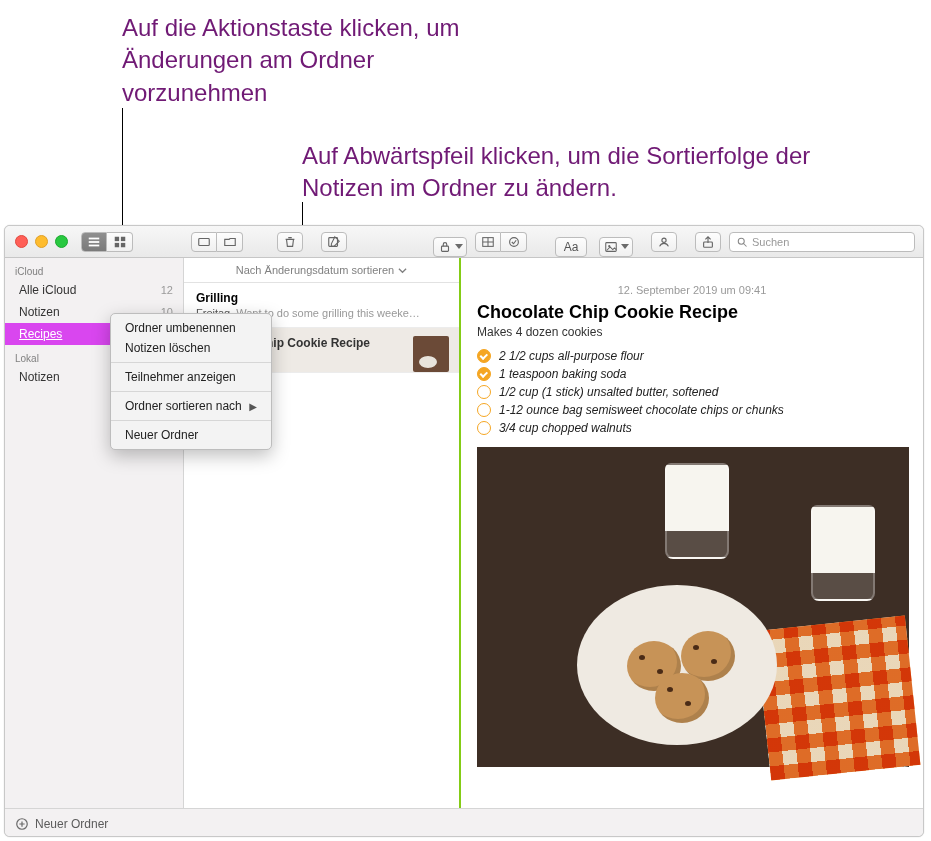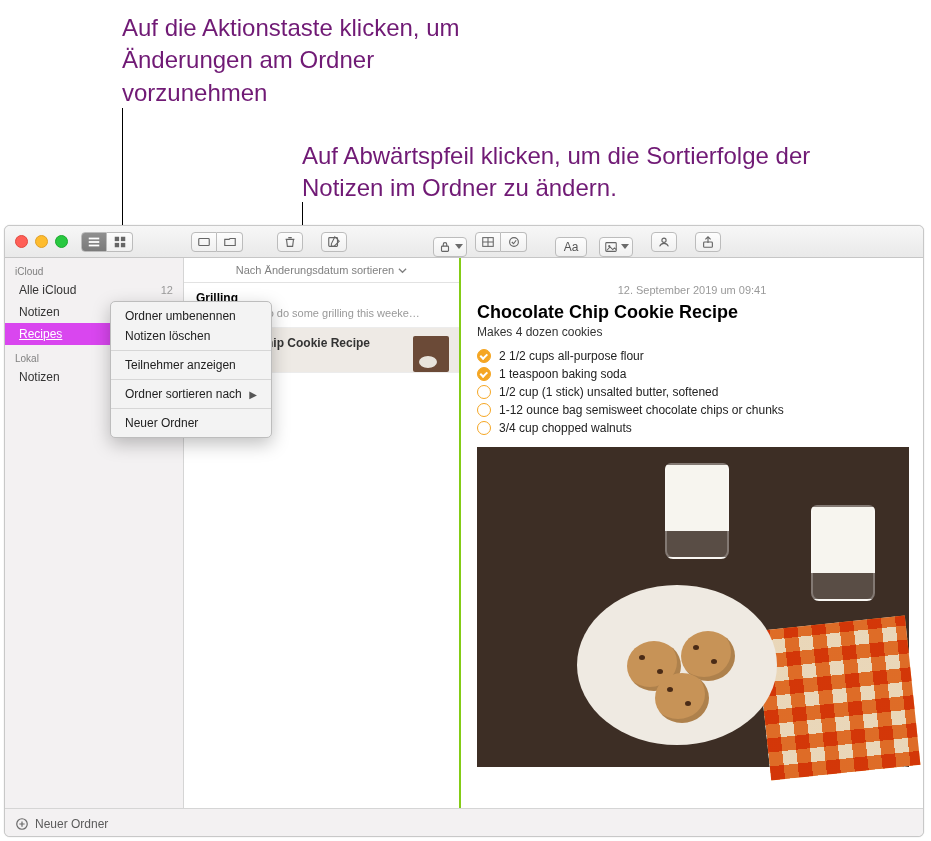--- a/index.html
+++ b/index.html
@@ -43,39 +43,39 @@
   .note-item .sub{color:#999;font-size:11px;display:flex;gap:6px;white-space:nowrap;overflow:hidden;}
   .note-item .sub .date{color:#555;}
   .note-item.selected{background:#eeeae5;position:relative;}
   .note-item.selected .title{color:#333;}
   .thumb{position:absolute;right:10px;top:8px;width:36px;height:36px;background:#6b4a37;border-radius:2px;overflow:hidden;}
   .thumb::after{content:"";position:absolute;left:6px;bottom:4px;width:18px;height:12px;background:#e8e4dc;border-radius:50%;}
   .content{flex:1;padding:24px 16px;overflow:hidden;}
   .meta{text-align:center;font-size:11px;color:#999;margin:2px 0 6px 0;}
   .h1{font-size:18px;font-weight:700;margin:4px 0 0 0;}
   .h2{font-size:12px;color:#333;margin:2px 0 10px 0;}
-  .check-list{list-style:none;padding:0;margin:0 0 12px 0;}
+  .check-list{list-style:none;padding:0;margin:0 0 12px 0;font-style:italic;}
   .check-list li{display:flex;align-items:center;gap:8px;font-size:12px;margin:4px 0;color:#222;}
   .chk{width:14px;height:14px;border-radius:50%;border:1.5px solid #f5a623;box-sizing:border-box;display:flex;align-items:center;justify-content:center;}
   .chk.on{background:#f5a623;}
   .chk.on::after{content:"";width:5px;height:3px;border:2px solid #fff;border-top:none;border-right:none;transform:rotate(-45deg) translate(0,-1px);}
   .photo{width:432px;height:320px;background:#3d2e25;position:relative;border-radius:0;}
   
   .plate{position:absolute;left:100px;bottom:22px;width:200px;height:160px;background:#efeae2;border-radius:50%;}
   .cookie{position:absolute;width:54px;height:50px;background:#c79357;border-radius:50%;box-shadow:inset -4px -4px 0 rgba(0,0,0,.12);}
   .cookie::before,.cookie::after{content:"";position:absolute;width:6px;height:5px;background:#4a2b16;border-radius:50%;}
   .cookie::before{left:12px;top:14px;} .cookie::after{left:30px;top:28px;}
   .c1{left:150px;bottom:76px;} .c2{left:204px;bottom:86px;} .c3{left:178px;bottom:44px;}
   .glass{position:absolute;width:60px;height:92px;background:linear-gradient(#f7f5ef 0 72%,rgba(255,255,255,.15) 72%);border-radius:6px 6px 8px 8px;border:2px solid rgba(255,255,255,.25);}
   .g1{left:188px;top:16px;} .g2{left:334px;top:58px;}
   .napkin{position:absolute;right:-4px;bottom:-6px;width:150px;height:150px;background:repeating-linear-gradient(0deg,#e8762e 0 14px,#f4ead9 14px 28px),repeating-linear-gradient(90deg,#e8762e 0 14px,#f4ead9 14px 28px);background-blend-mode:multiply;transform:rotate(-6deg);}
   .footer{height:29px;border-top:1px solid #d5d5d5;background:#f3f1f2;display:flex;align-items:center;padding:0 10px;font-size:12px;color:#5b5b5b;gap:6px;}
   .footer svg{width:14px;height:14px;fill:#6b6b6b;}
   
-  .ctx{position:absolute;left:105px;top:75px;width:160px;background:#f3f3f3;border:1px solid #bdbdbd;border-radius:5px;box-shadow:0 6px 18px rgba(0,0,0,.25);font-size:12px;padding:4px 0;z-index:50;}
+  .ctx{position:absolute;left:105px;top:87px;width:160px;background:#f3f3f3;border:1px solid #bdbdbd;border-radius:5px;box-shadow:0 6px 18px rgba(0,0,0,.25);font-size:12px;padding:4px 0;z-index:50;}
   .ctx-item{padding:3px 14px;color:#222;display:flex;align-items:center;justify-content:space-between;}
   .ctx-sep{height:1px;background:#d6d6d6;margin:4px 0;}
   .ctx-arrow{font-size:10px;color:#555;}
   .tri{width:0;height:0;border-left:4px solid transparent;border-right:4px solid transparent;border-top:5px solid #6b6b6b;display:inline-block;}
 </style>
 </head>
 <body>
 <div class="canvas">
 
 <div class="callout" style="left:122px;top:12px;width:340px;">Auf die Aktionstaste klicken, um Änderungen am Ordner vorzunehmen</div>
@@ -199,20 +199,29 @@
 
     <div class="tb-group" style="left:690px;">
       <div class="tb-btn narrow">
         <svg viewBox="0 0 16 16">
               <path d="M8 2v7 M5 5l3-3 3 3" fill="none" stroke="#666" stroke-width="1.3"></path>
               <rect x="3" y="8" width="10" height="6" rx="1" fill="none" stroke="#666" stroke-width="1.3"></rect>
             </svg>
       </div>
     </div>
 
+    <div class="tb-group" style="right:8px;">
+      <div class="search">
+        <svg viewBox="0 0 16 16">
+              <circle cx="7" cy="7" r="4" fill="none" stroke="#888" stroke-width="1.4"></circle>
+              <line x1="10" y1="10" x2="14" y2="14" stroke="#888" stroke-width="1.4"></line>
+            </svg>
+        <span>Suchen</span>
+      </div>
+    </div>
   </div>
 
   <div class="body">
 
     <div class="sidebar">
       <div class="sb-section">
         <div class="sb-header">iCloud</div>
         <div class="sb-item">
           <span>Alle iCloud</span>
           <span class="cnt">12</span>

